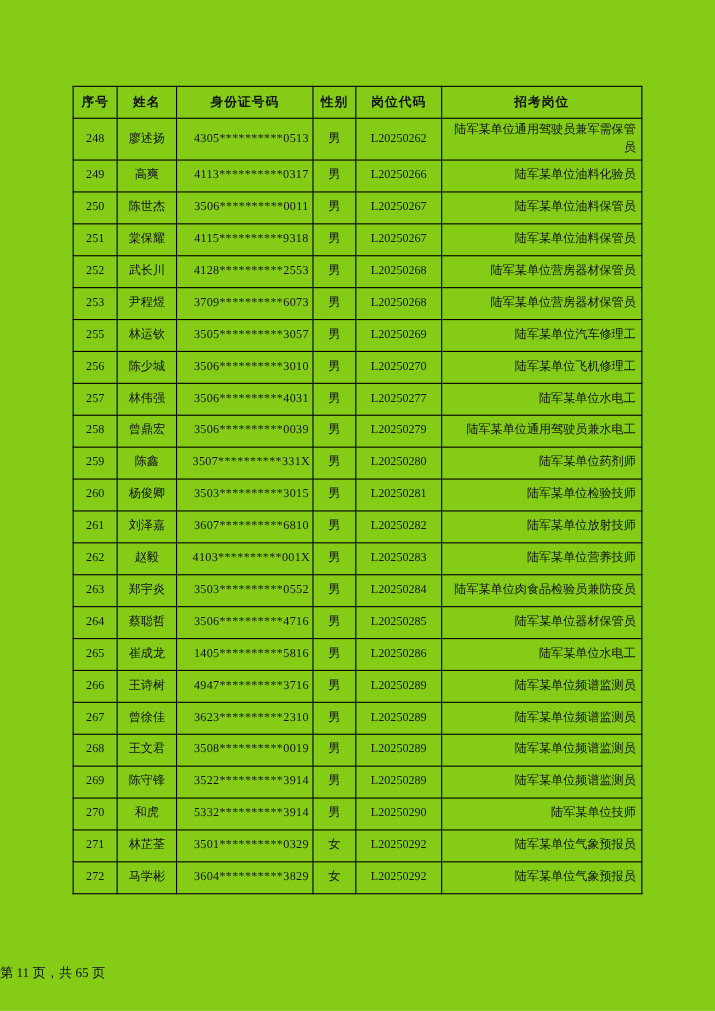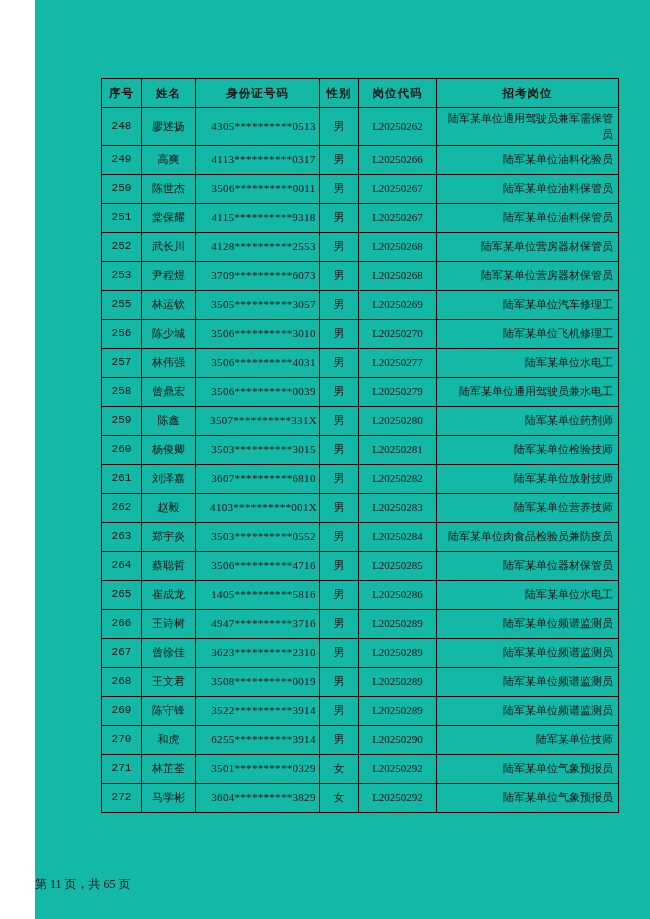--- a/index.html
+++ b/index.html
@@ -8,22 +8,21 @@
     width: 650px;
     height: 919px;
     background: #ffffff;
     position: relative;
     font-family: "Liberation Serif", "DejaVu Serif", serif;
     color: #111111;
   }
   .page {
     position: absolute;
     inset: 0;
-    background: #14b8a6;
-    margin-left: 35px;
+    background: #84cc16;
   }
   table.roster {
     position: absolute;
     left: 66px;
     top: 78px;
     width: 517px;
     border-collapse: collapse;
     table-layout: fixed;
   }
   table.roster th,
@@ -38,21 +37,21 @@
     line-height: 1.4;
   }
   table.roster thead th {
     font-weight: bold;
     font-size: 11.5px;
     height: 29px;
     letter-spacing: 1px;
   }
   table.roster tbody tr { height: 29px; }
   table.roster tbody tr:first-child { height: 38px; }
-  table.roster td.c0 { font-family: Liberation Mono, monospace; }
+  table.roster td.c0 { font-family: Liberation Serif, serif; }
   table.roster td.c2 { letter-spacing: 0.3px; padding-left: 14px; }
   table.roster td.c5 {
     text-align: right;
     padding: 2px 5px 2px 4px;
   }
   .footer {
     position: absolute;
     top: 876px;
     left: 0;
     width: 650px;
@@ -249,21 +248,21 @@
           <td class="c0">269</td>
           <td class="c1">陈守锋</td>
           <td class="c2">3522**********3914</td>
           <td class="c3">男</td>
           <td class="c4">L20250289</td>
           <td class="c5">陆军某单位频谱监测员</td>
         </tr>
         <tr>
           <td class="c0">270</td>
           <td class="c1">和虎</td>
-          <td class="c2">6255**********3914</td>
+          <td class="c2">5332**********3914</td>
           <td class="c3">男</td>
           <td class="c4">L20250290</td>
           <td class="c5">陆军某单位技师</td>
         </tr>
         <tr>
           <td class="c0">271</td>
           <td class="c1">林芷荃</td>
           <td class="c2">3501**********0329</td>
           <td class="c3">女</td>
           <td class="c4">L20250292</td>

